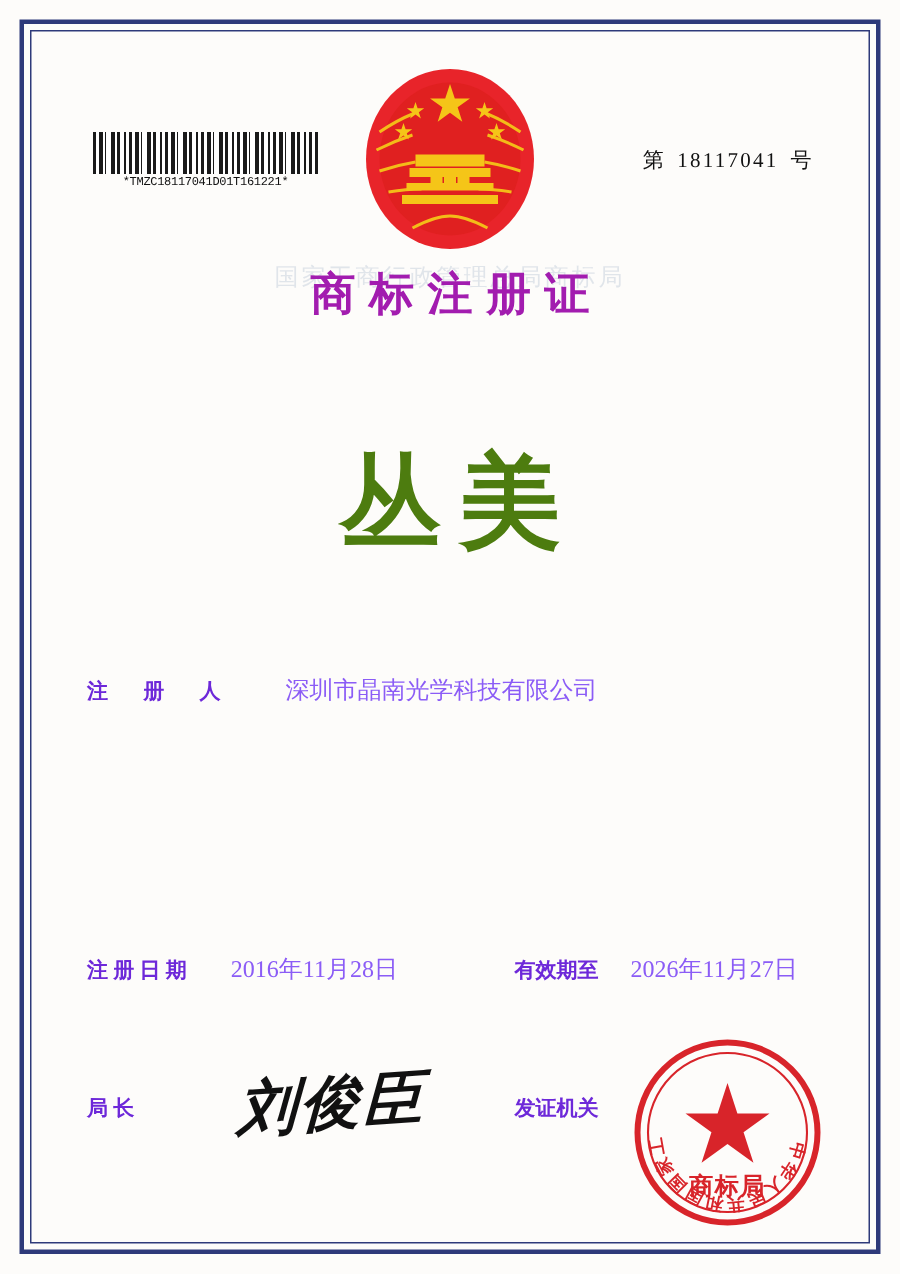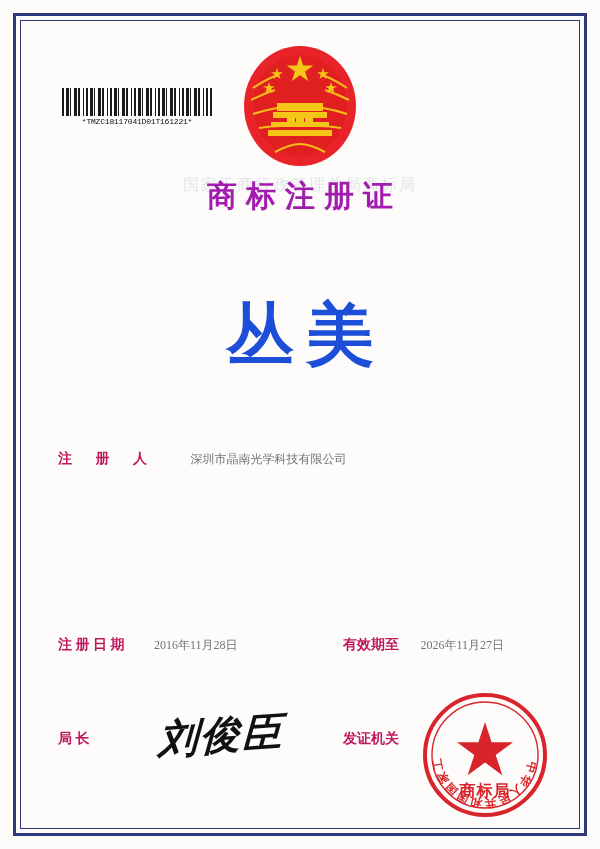--- a/index.html
+++ b/index.html
@@ -124,40 +124,40 @@
   .mark {
     position: absolute;
     left: 0;
     right: 0;
     top: 290px;
     text-align: center;
     font-size: 68px;
     font-weight: bold;
     letter-spacing: 12px;
     text-indent: 12px;
-    color: #1d4ed8;
+    color: #4d7c0f;
     font-family: "DejaVu Serif", serif;
   }
 
   
   .field {
     position: absolute;
     font-size: 13.5px;
     color: #111;
     white-space: nowrap;
   }
   .field-label {
     font-weight: bold;
     font-size: 14px;
-    color: #be185d;
+    color: #6d28d9;
   }
   .label-spread-3 { letter-spacing: 10px; }
   .field-value {
-    font-size: 12px;
-    color: #737373;
+    font-size: 16px;
+    color: #8b5cf6;
   }
 
   .row-registrant { left: 58px; top: 450px; }
   .row-registrant .field-value { margin-left: 30px; }
 
   .row-address { left: 58px; top: 530px; }
   .row-address .field-value { margin-left: 20px; }
 
   .row-regdate { left: 58px; top: 636px; }
   .row-regdate .field-value { margin-left: 26px; }
@@ -198,20 +198,23 @@
 <div class="certificate">
 
   <div class="border-outer"></div>
   <div class="border-inner"></div>
 
   <div class="barcode-wrap">
     <div class="barcode"></div>
     <div class="barcode-text">*TMZC18117041D01T161221*</div>
   </div>
 
+  <div class="cert-number">
+    <span>第</span><span class="num">18117041</span><span>号</span>
+  </div>
 
   <div class="emblem">
     <svg width="130" height="130" viewBox="0 0 130 130">
 
       <ellipse cx="65" cy="66" rx="56" ry="60" fill="#e8242a"></ellipse>
       <ellipse cx="65" cy="66" rx="47" ry="51" fill="#e02020"></ellipse>
 
       <g stroke="#f5c518" stroke-width="2" fill="none" opacity="0.95">
         <path d="M18 48 Q30 40 40 36"></path>
         <path d="M16 60 Q28 54 40 50"></path>

